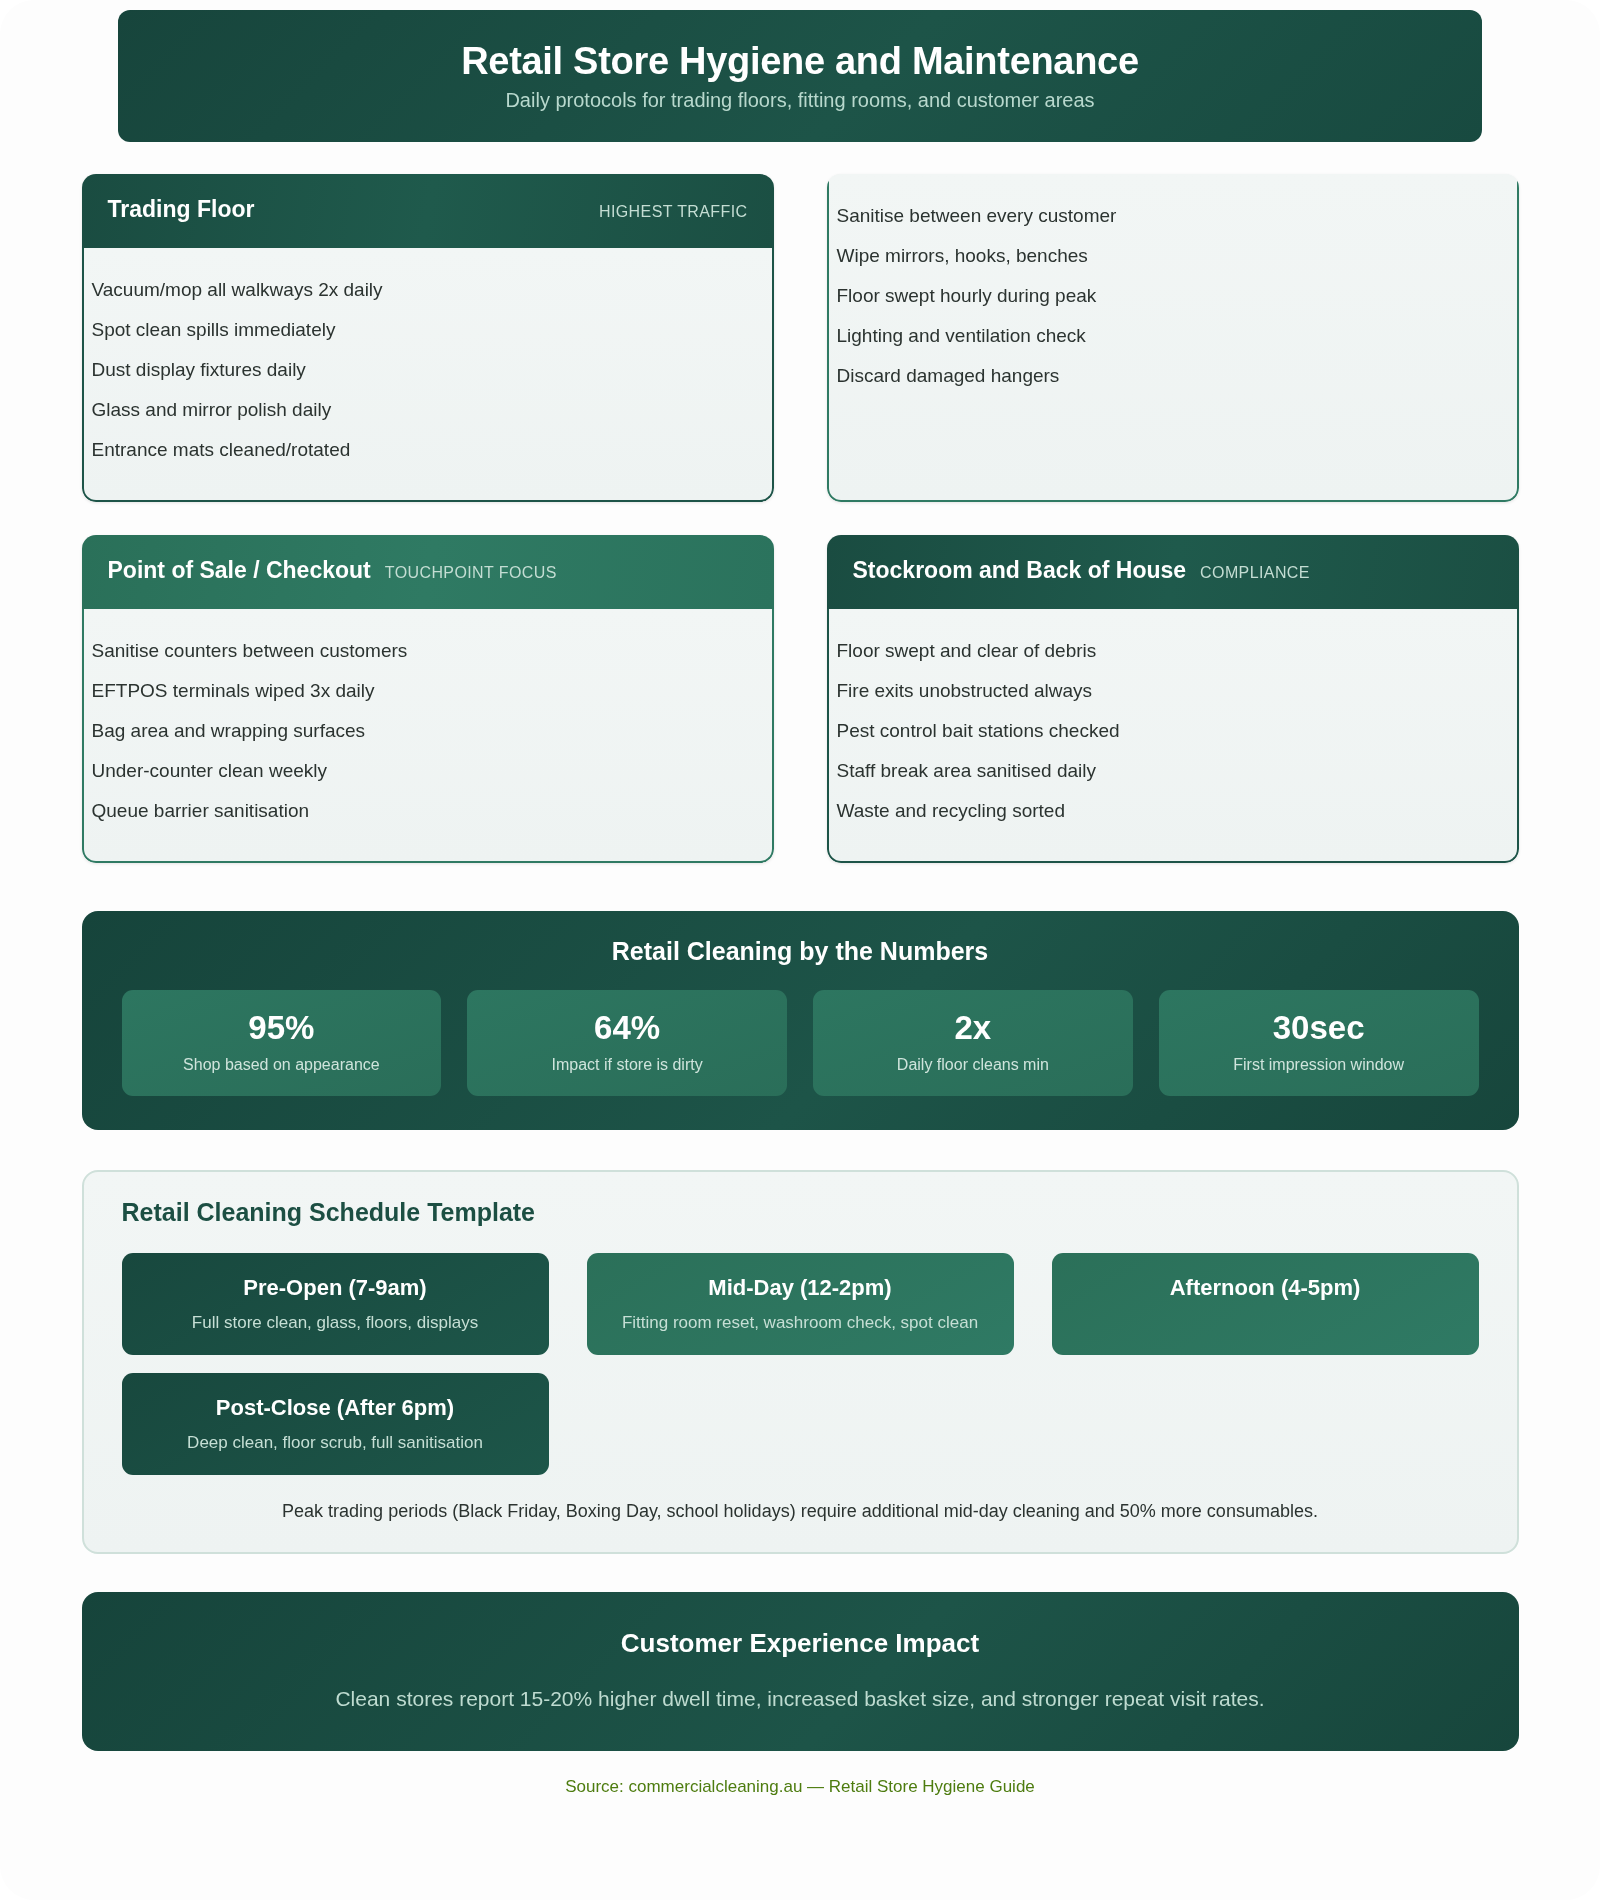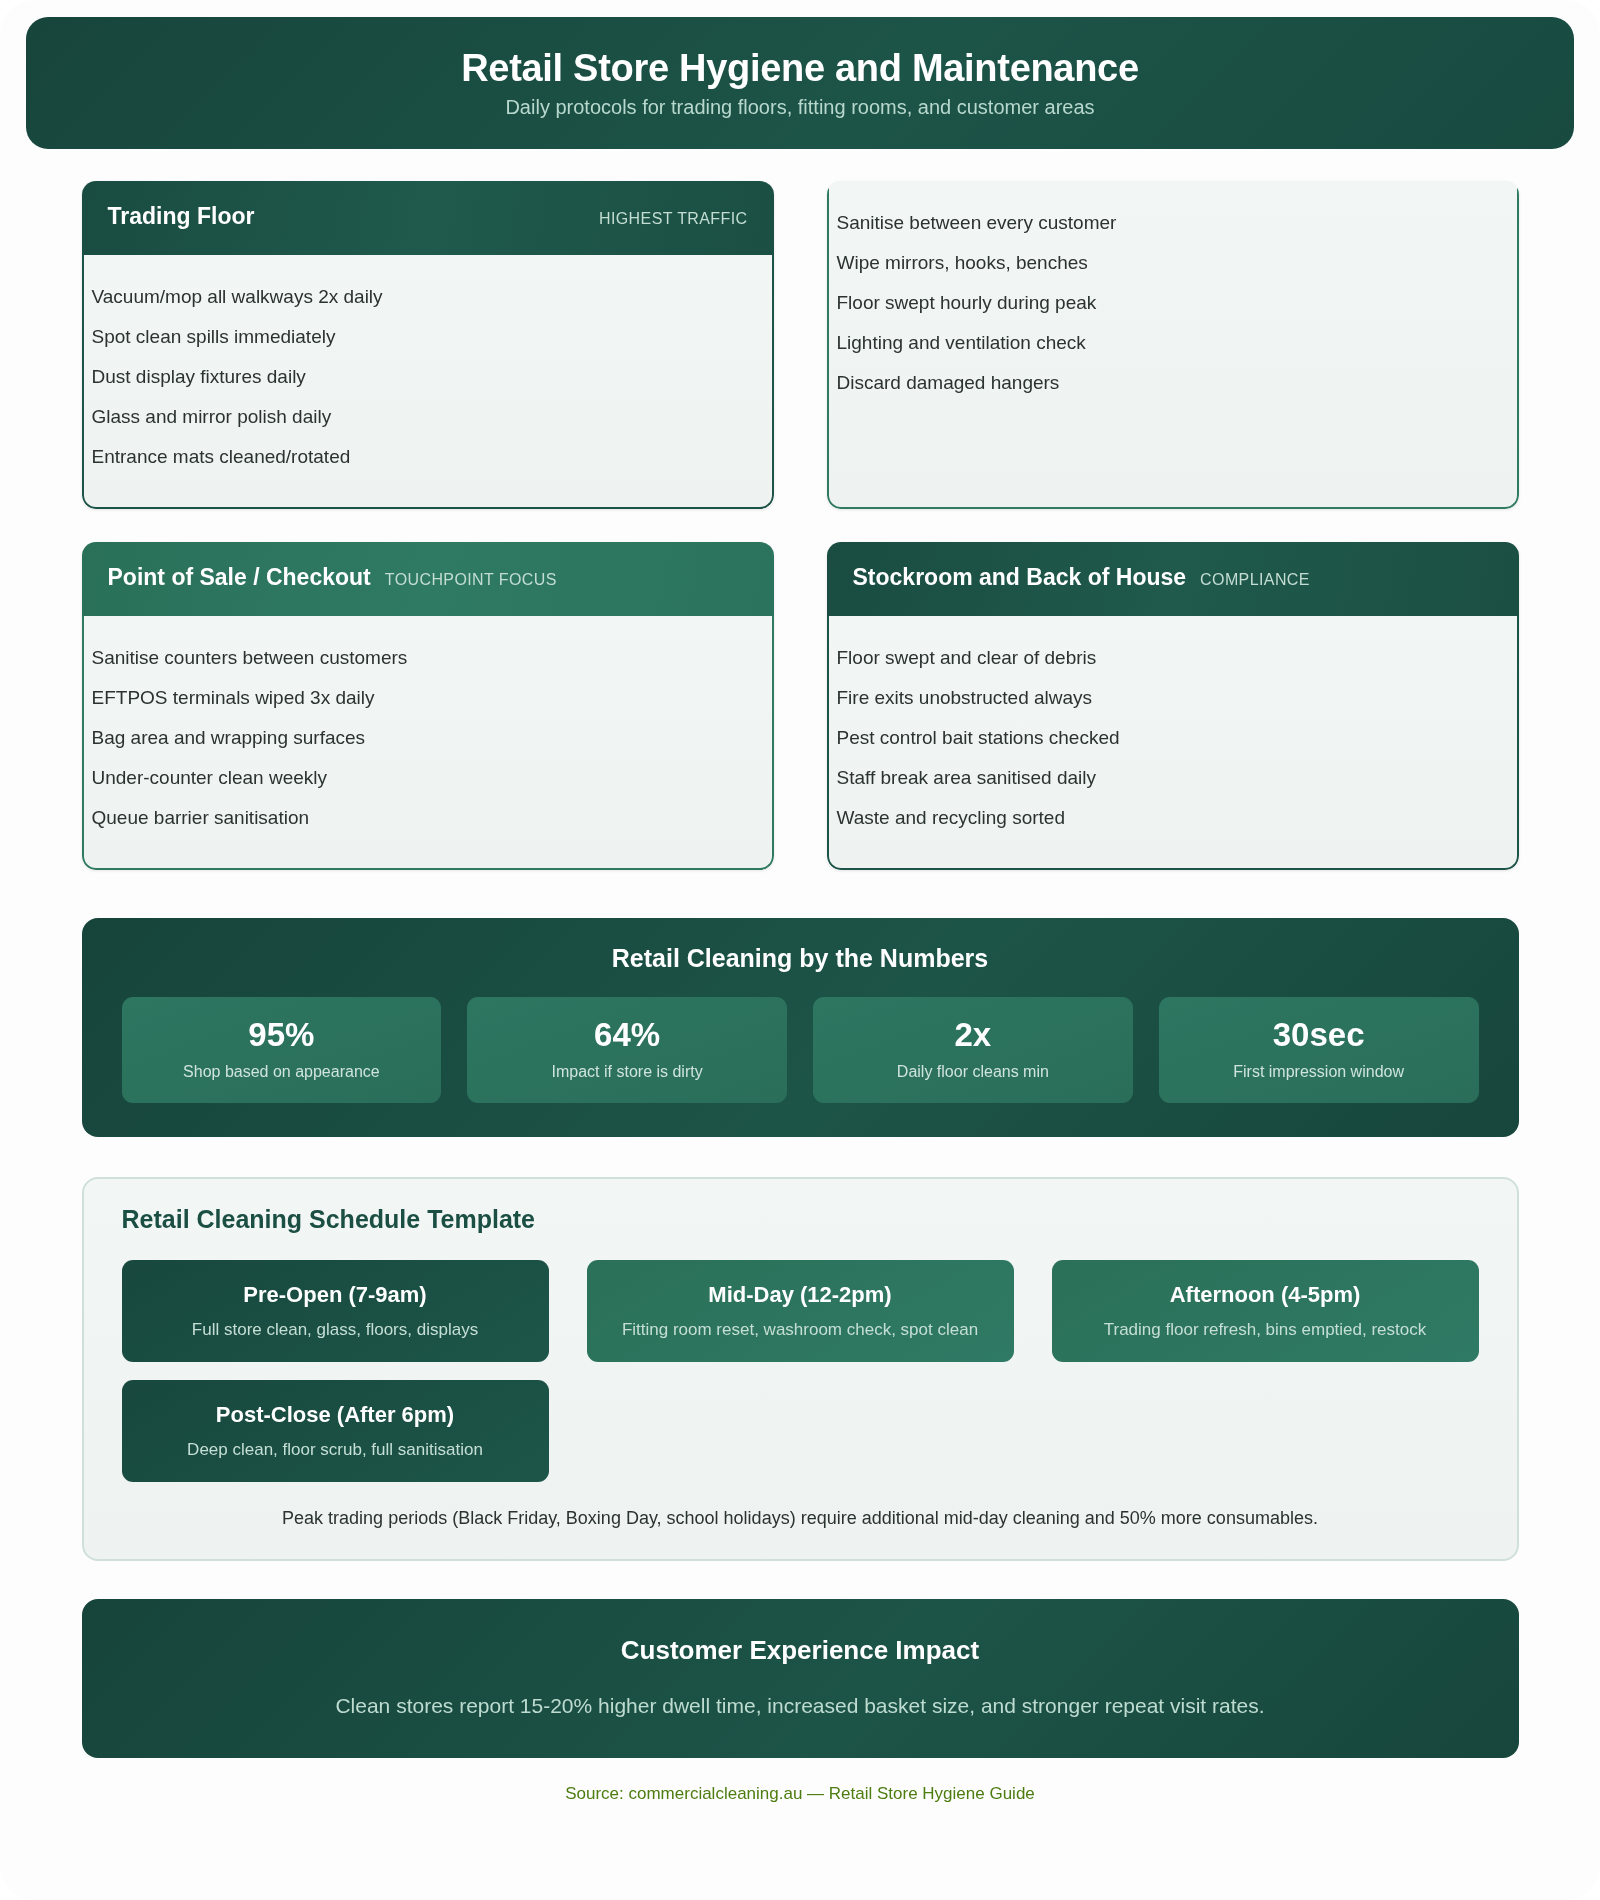--- a/index.html
+++ b/index.html
@@ -18,25 +18,25 @@
     width: 1600px;
     height: 1900px;
     background: #fdfdfd;
     border-radius: 34px;
     overflow: hidden;
     box-sizing: border-box;
   }
 
   
   .banner {
-    margin: 17px auto;
-    width: 1548px;
+    margin: 10px auto;
+    width: 1364px;
     height: 132px;
     background: linear-gradient(135deg, #17453c 0%, #1d5448 55%, #184a40 100%);
-    border-radius: 22px;
+    border-radius: 12px;
     display: flex;
     flex-direction: column;
     align-items: center;
     justify-content: center;
     box-sizing: border-box;
   }
   .banner h1 {
     margin: 0 0 6px 0;
     font-size: 38px;
     font-weight: bold;
@@ -342,21 +342,20 @@
       <div class="slot dark">
         <div class="sname">Pre-Open (7-9am)</div>
         <div class="sdesc">Full store clean, glass, floors, displays</div>
       </div>
       <div class="slot medium">
         <div class="sname">Mid-Day (12-2pm)</div>
         <div class="sdesc">Fitting room reset, washroom check, spot clean</div>
       </div>
       <div class="slot medium">
         <div class="sname">Afternoon (4-5pm)</div>
-        <div class="sdesc">Trading floor refresh, bins emptied, restock</div>
       </div>
       <div class="slot dark">
         <div class="sname">Post-Close (After 6pm)</div>
         <div class="sdesc">Deep clean, floor scrub, full sanitisation</div>
       </div>
     </div>
     <p class="note">Peak trading periods (Black Friday, Boxing Day, school holidays) require additional mid-day cleaning and 50% more consumables.</p>
   </div>
 
   <div class="impact">

